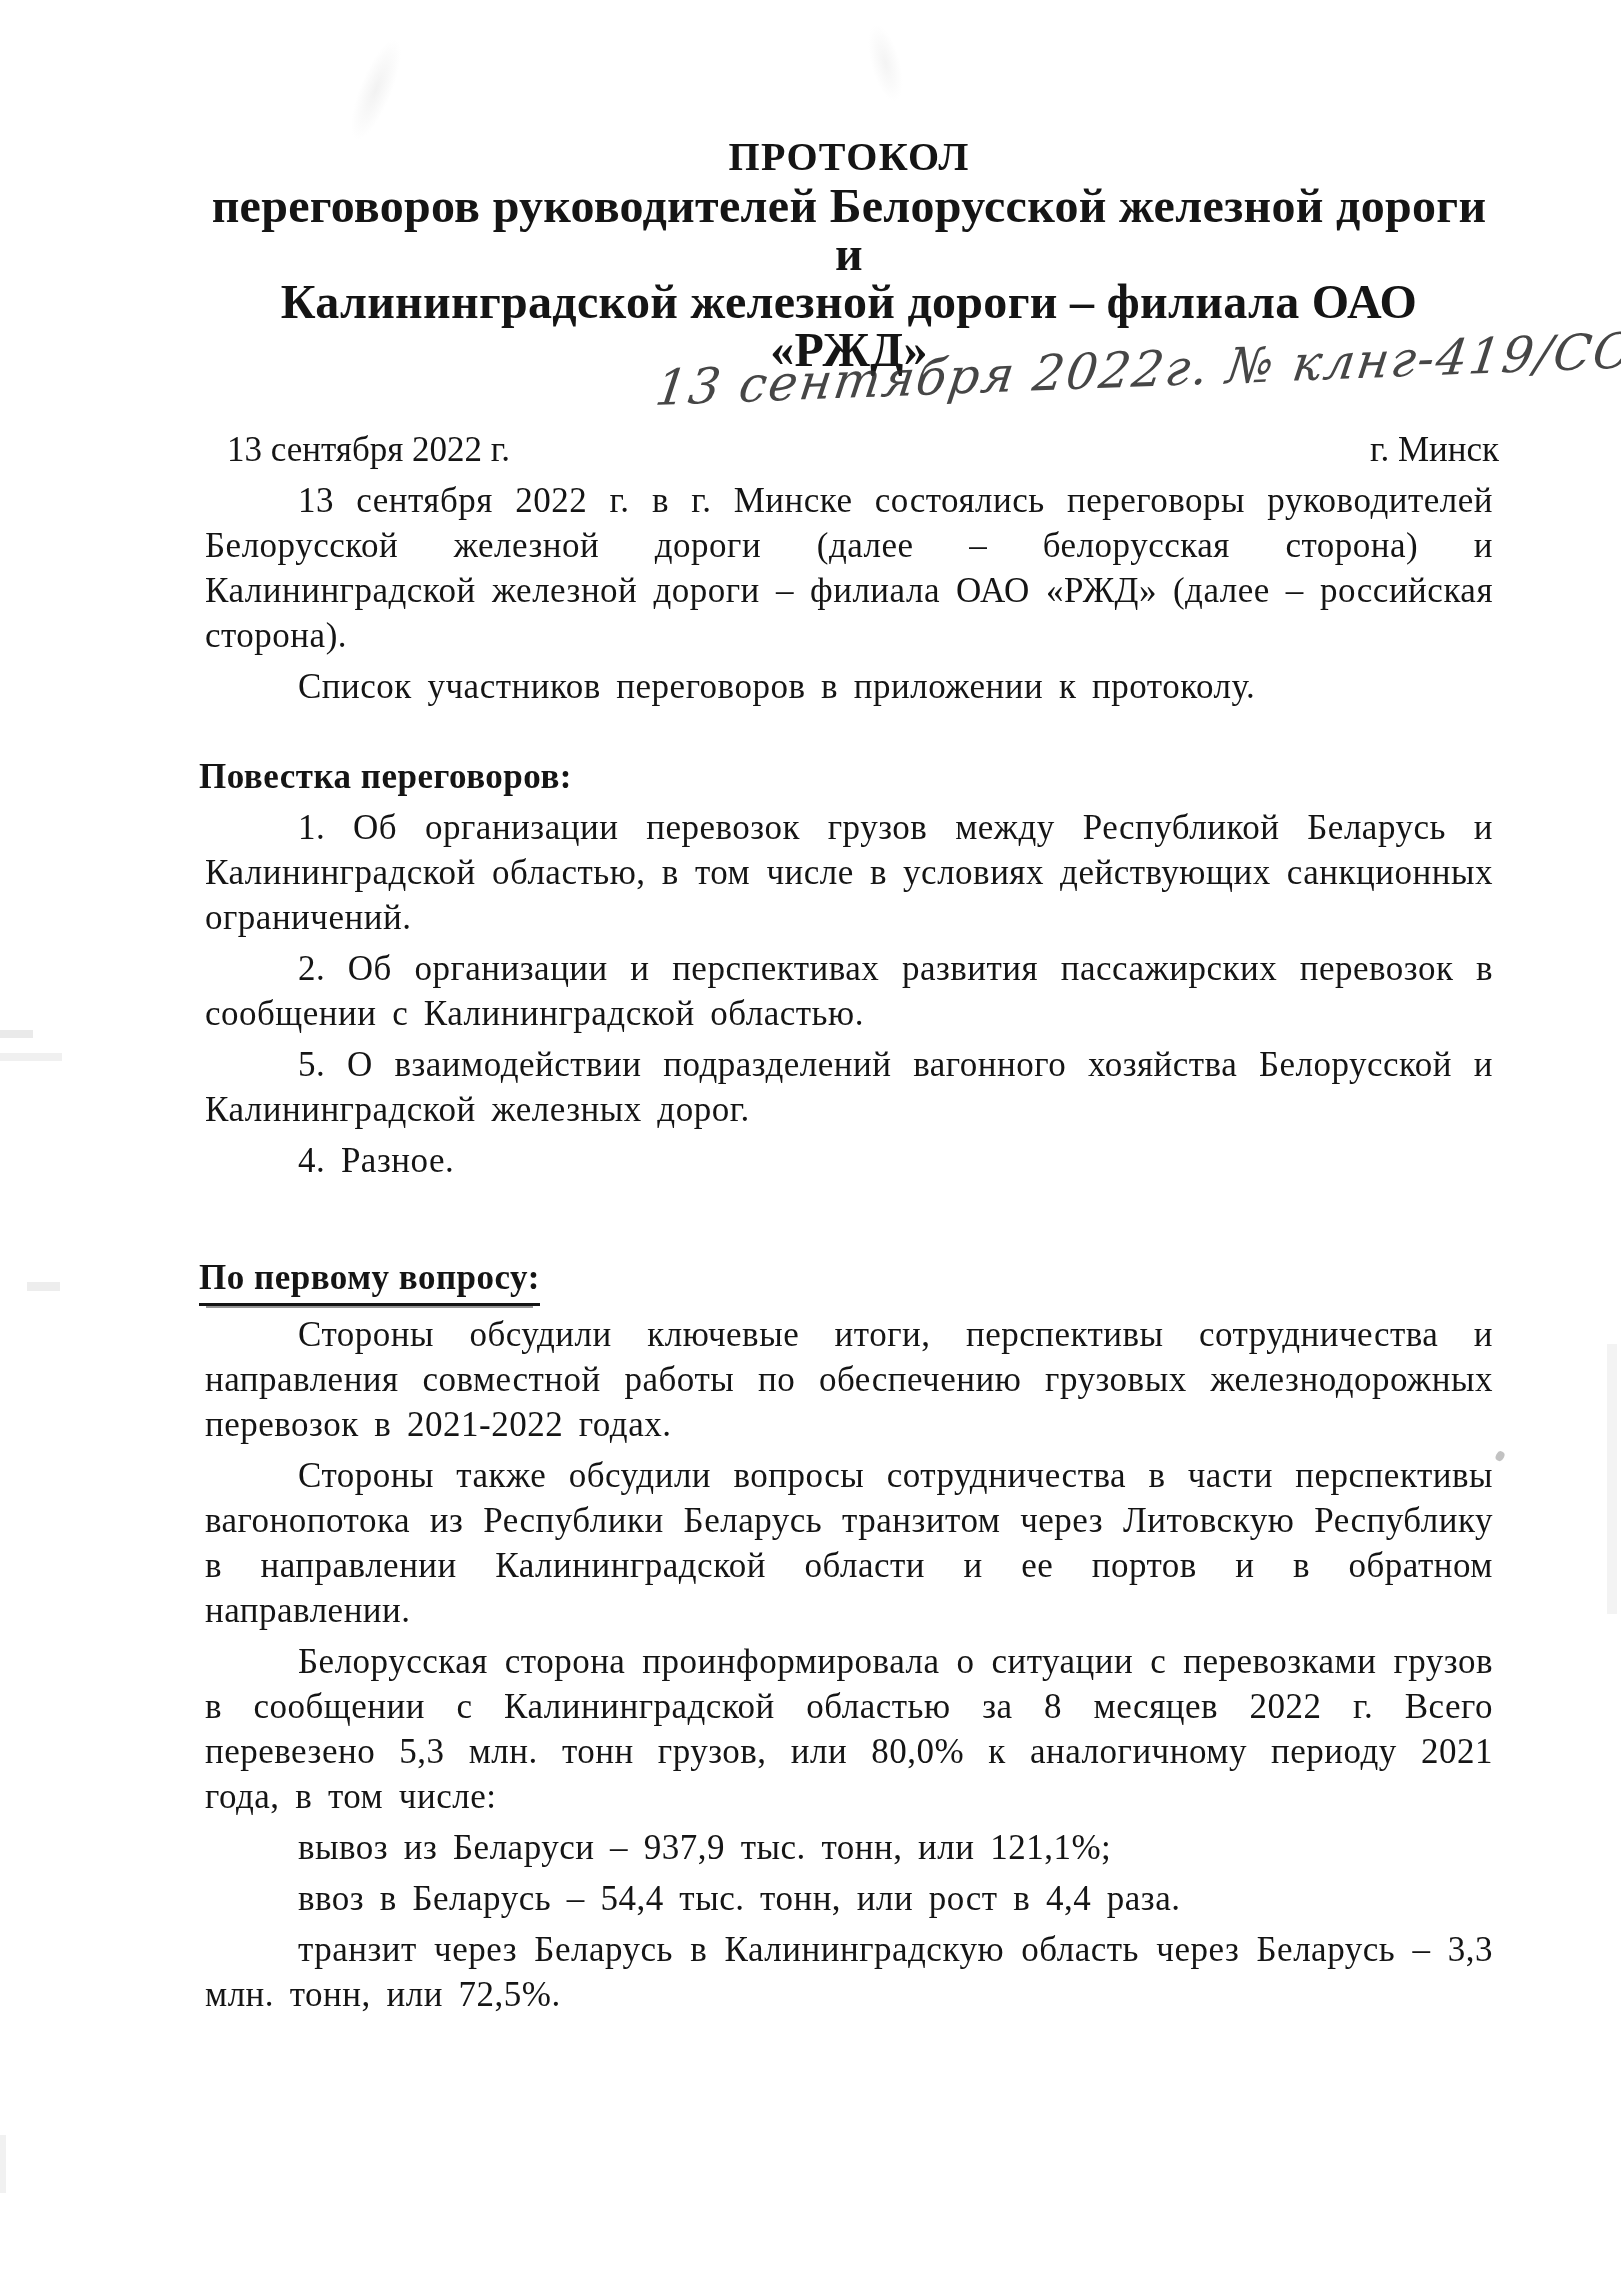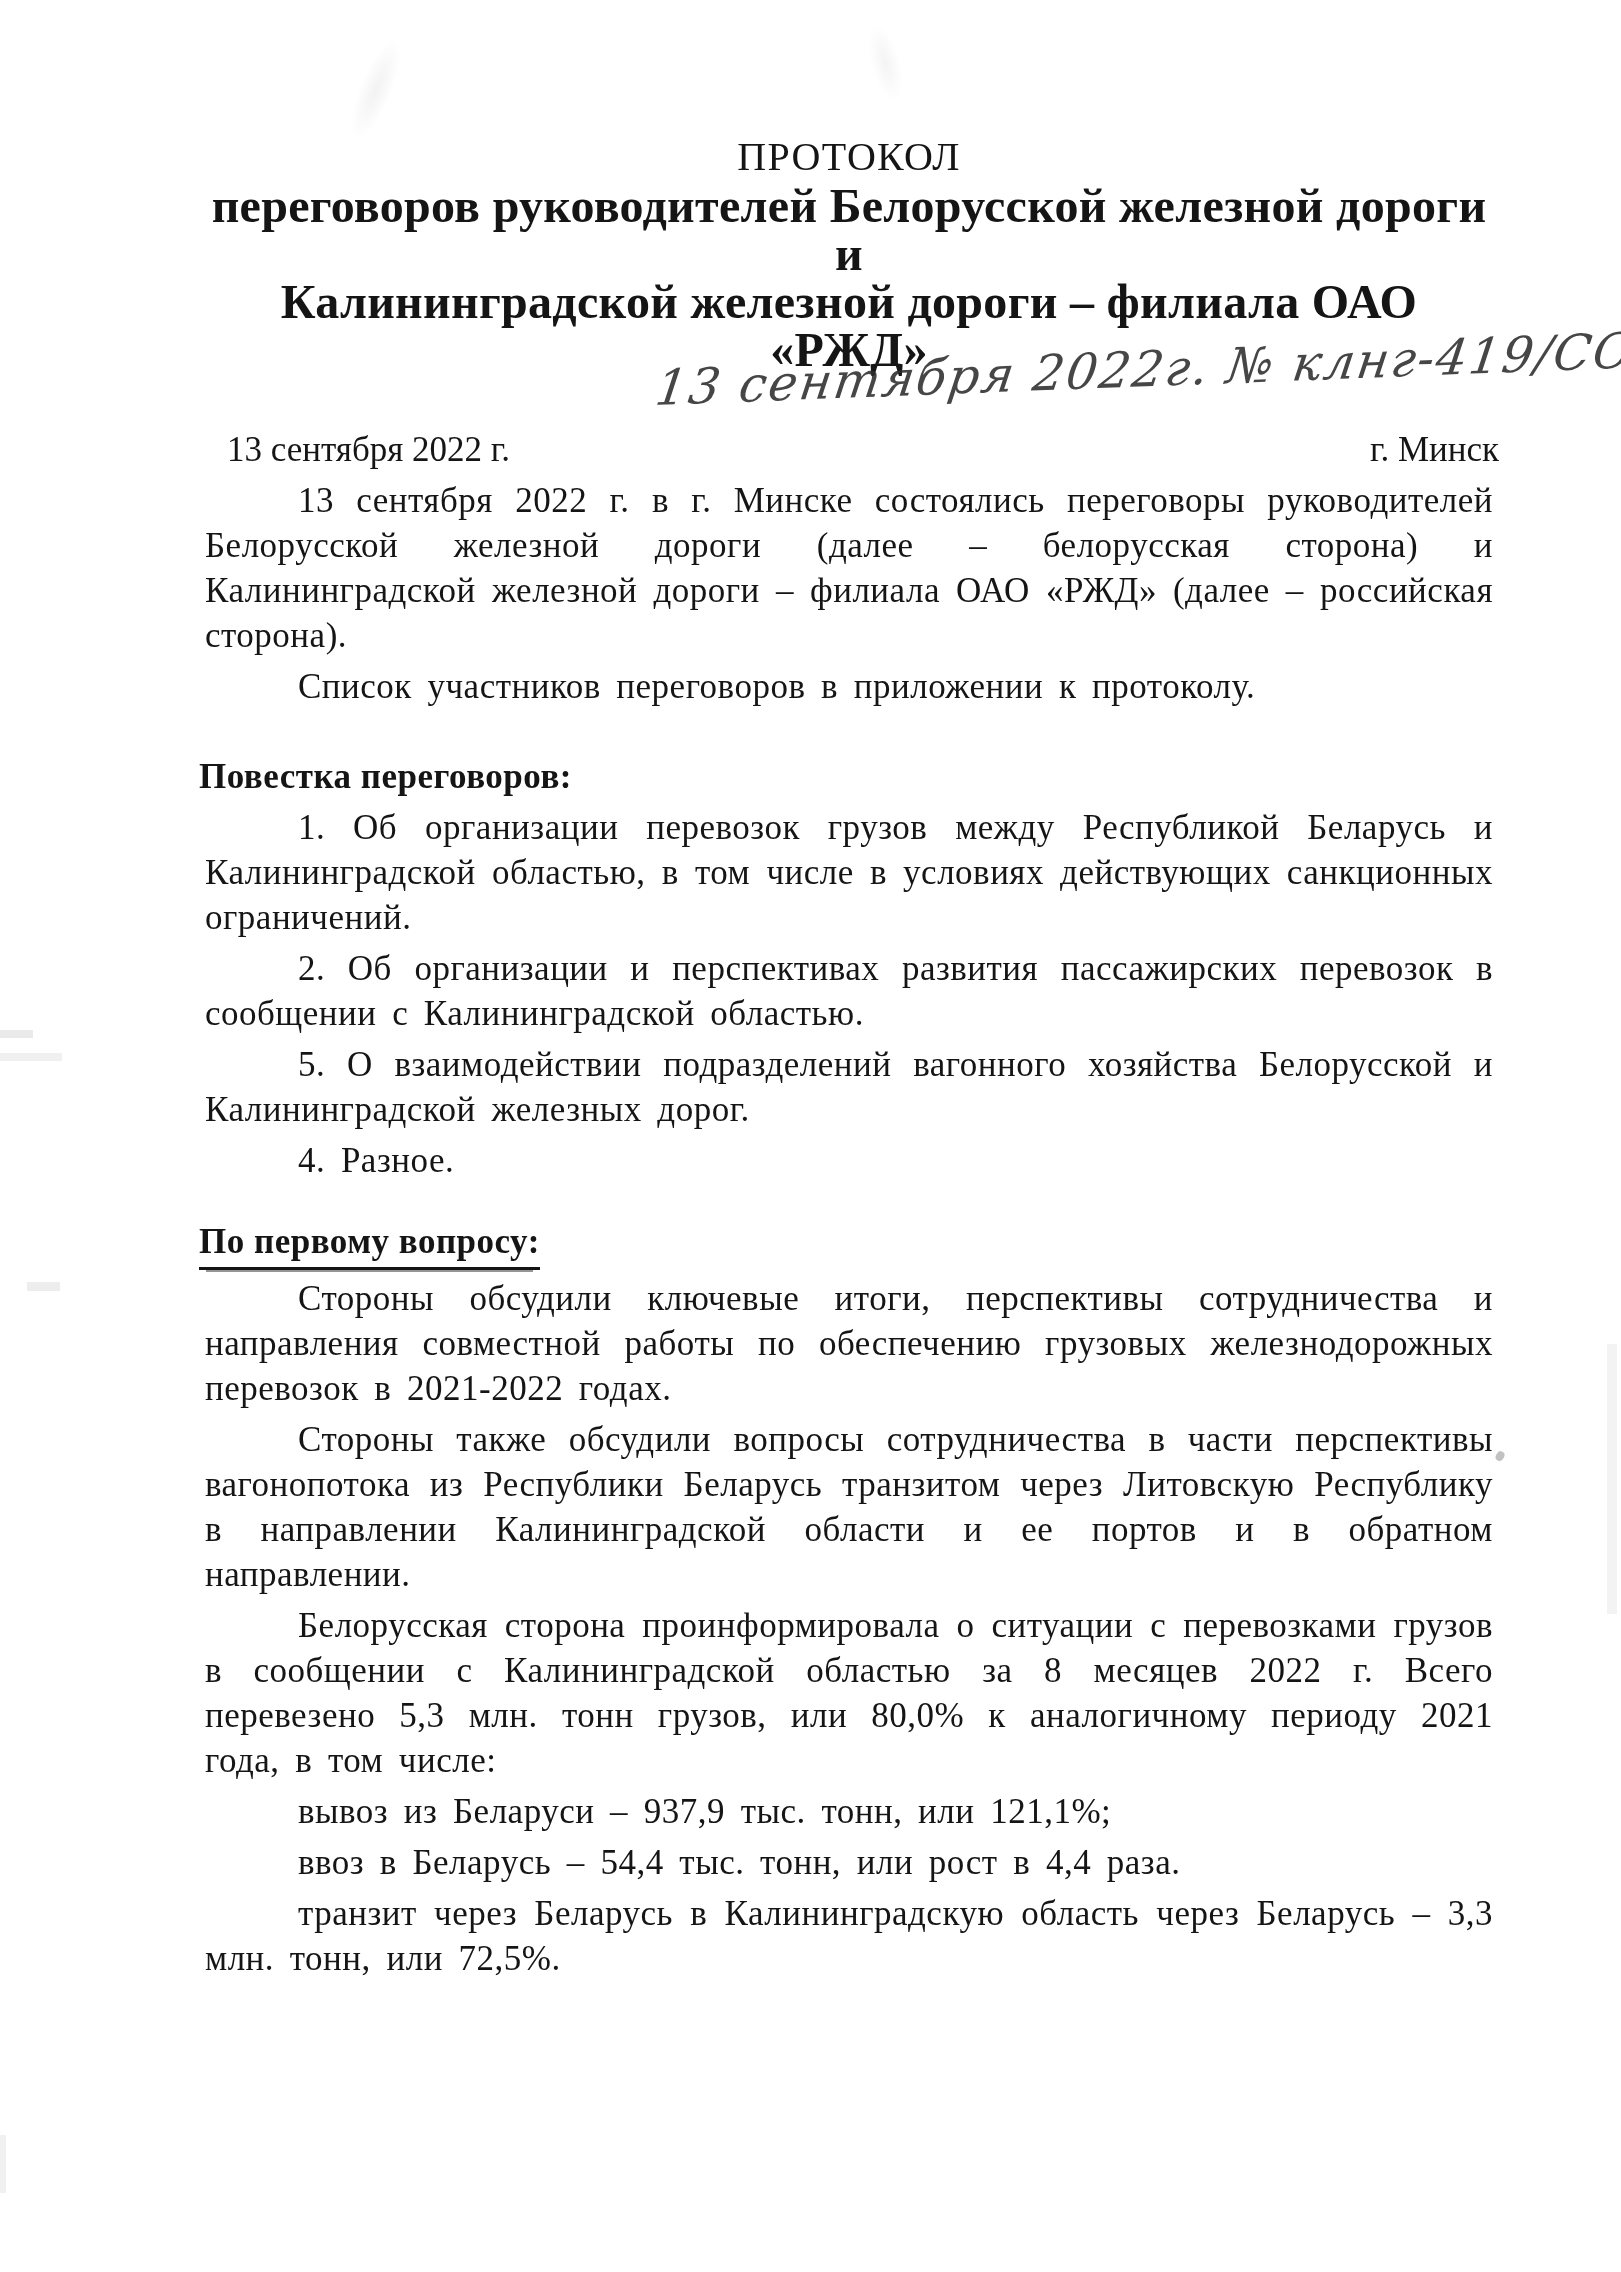--- a/index.html
+++ b/index.html
@@ -18,21 +18,21 @@
     color: #151515;
     overflow: hidden;
   }
   
   .title-block {
     text-align: center;
     margin-bottom: 6.4px;
   }
   .doc-title {
     font-size: 40px;
-    font-weight: normal;
+    font-weight: bold;
     letter-spacing: 1.3px;
     line-height: 50px;
   }
   .doc-subtitle {
     font-size: 48px;
     font-weight: bold;
     line-height: 48px;
     letter-spacing: 0.3px;
   }
   
@@ -71,21 +71,21 @@
     letter-spacing: 0.5px;
     word-spacing: 6.4px;
   }
   .section-heading {
     margin: 45px 0 0 0;
     font-size: 35px;
     line-height: 45px;
     font-weight: bold;
     letter-spacing: 0.5px;
   }
-  .section-heading.big-gap { margin-top: 36px; }
+  .section-heading.big-gap { margin-top: 72px; }
   .u-thick {
     display: inline-block;
     border-bottom: 3.9px solid #141414;
     padding-bottom: 2.6px;
     box-shadow: 0 9px 0 -7px rgba(20,20,20,0.45);
   }
   
   .artifact {
     position: absolute;
     pointer-events: none;

